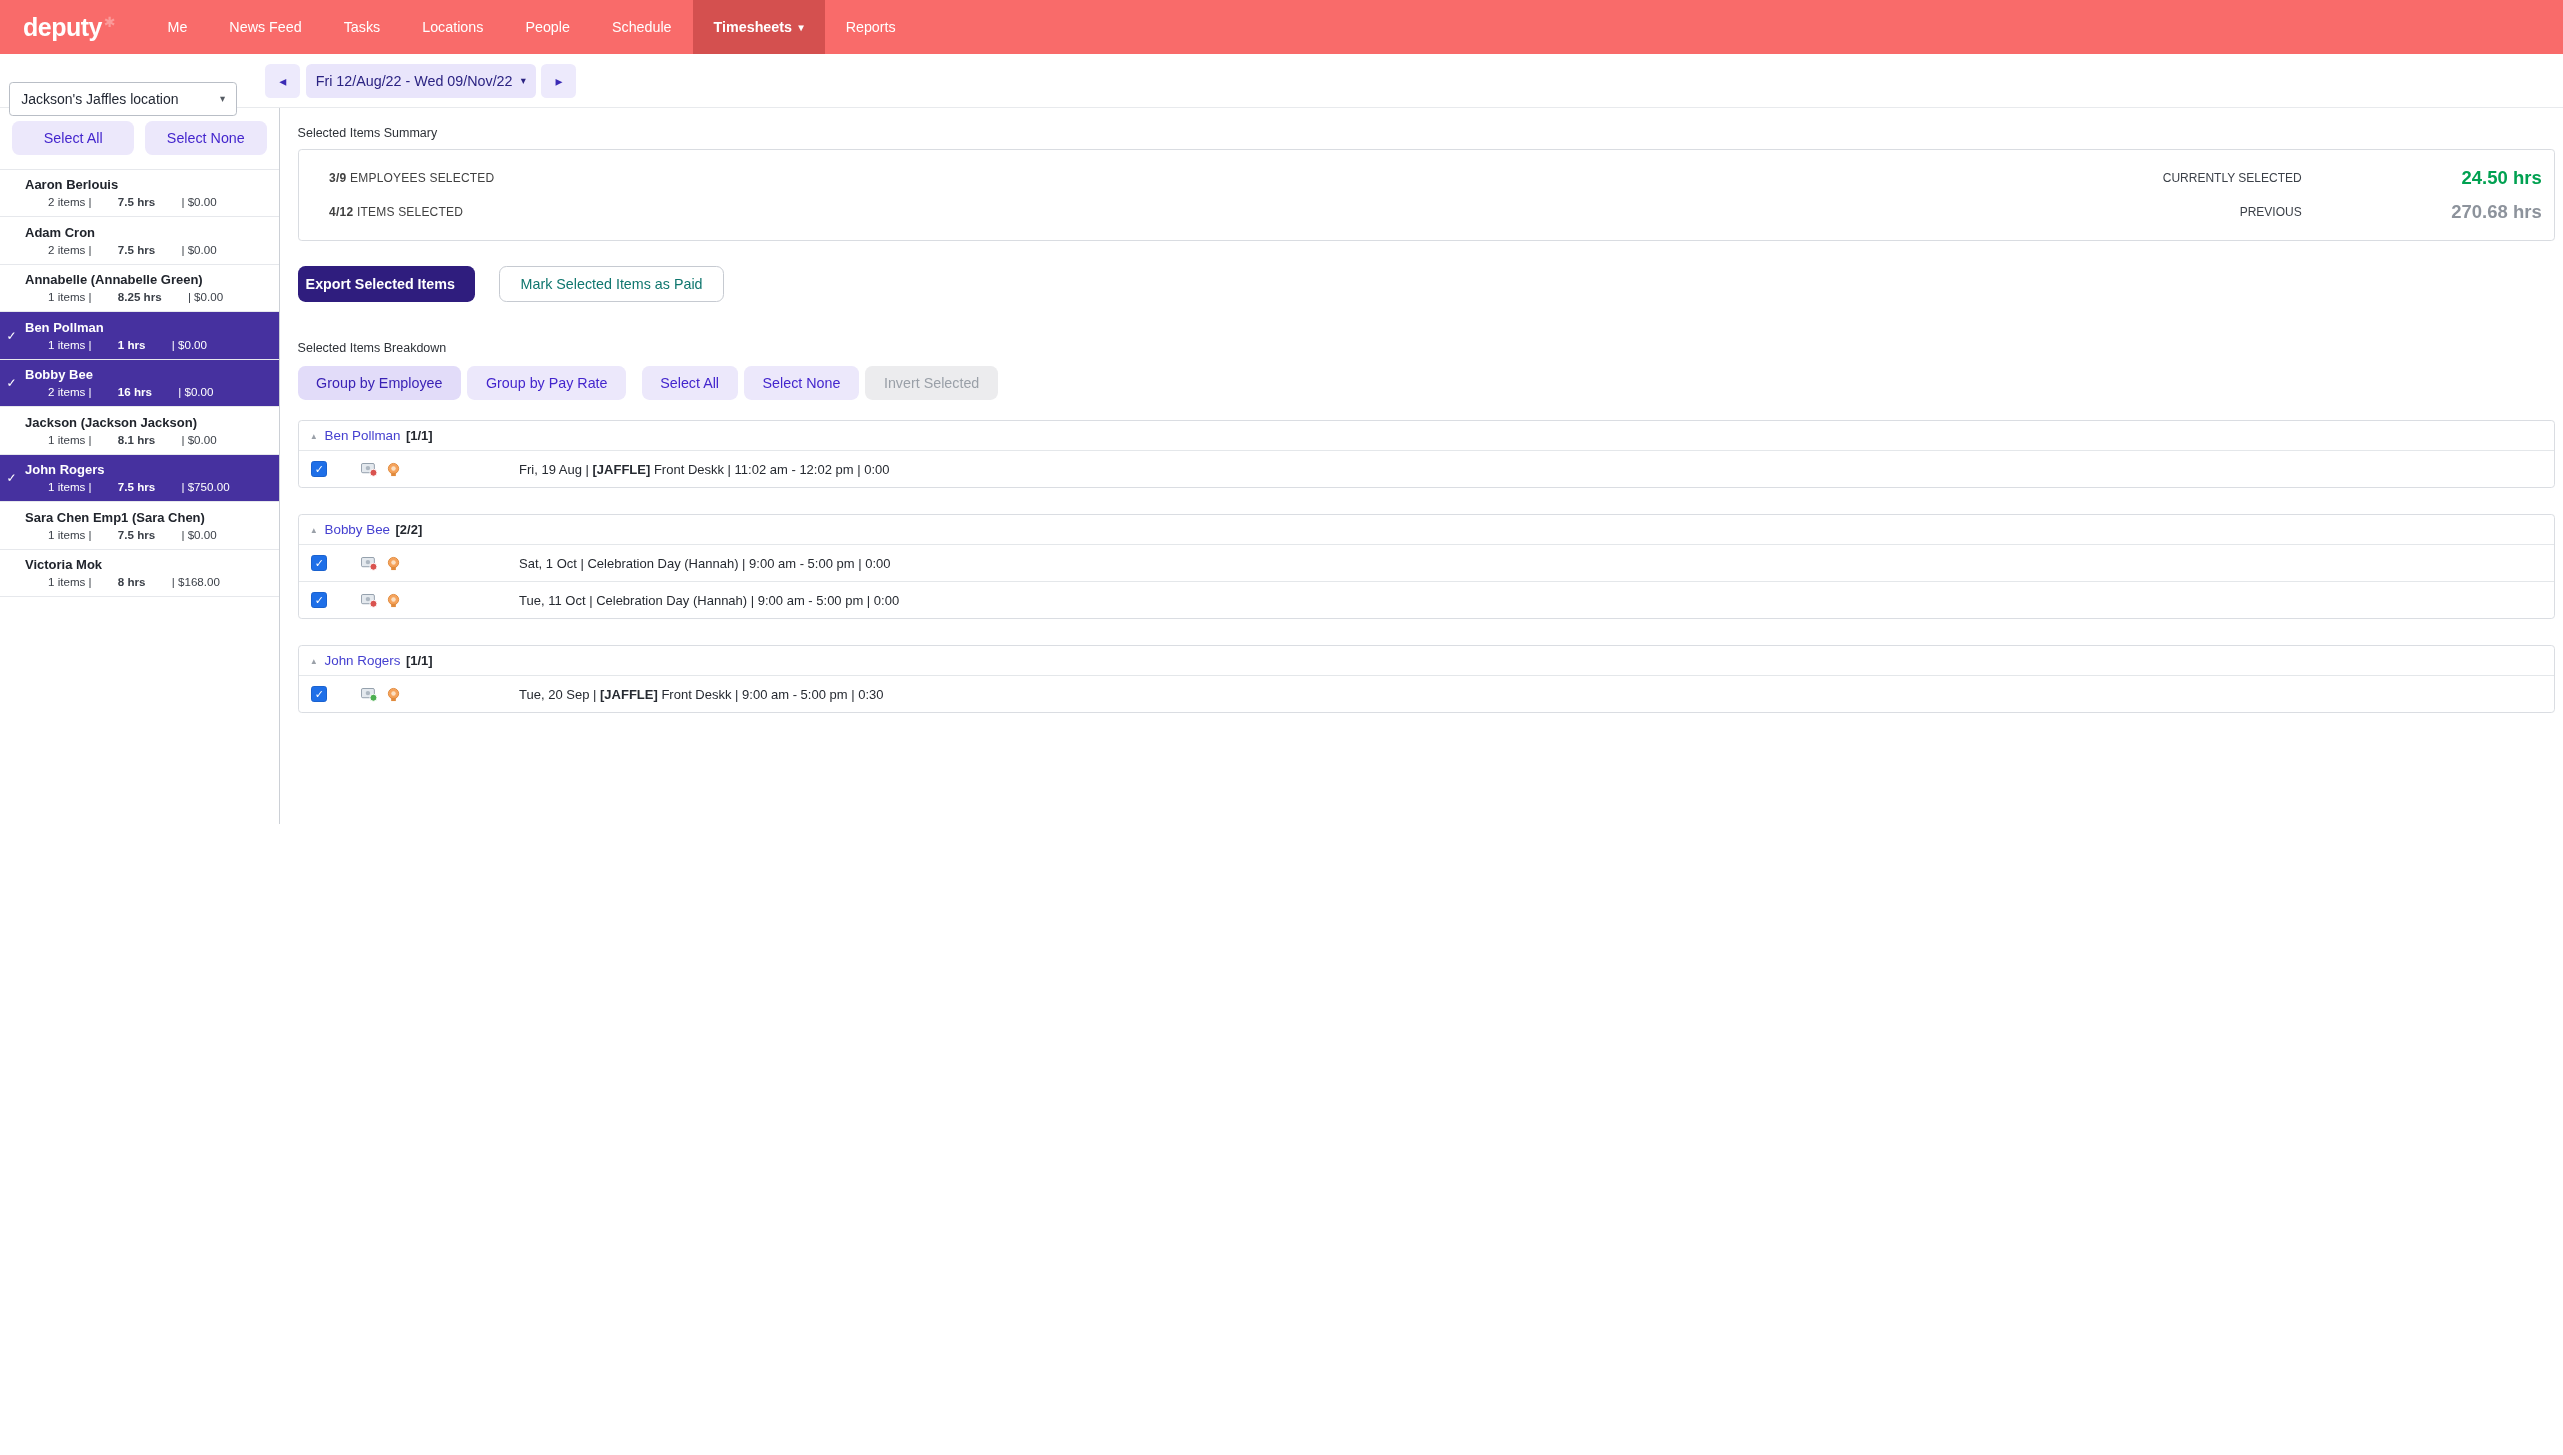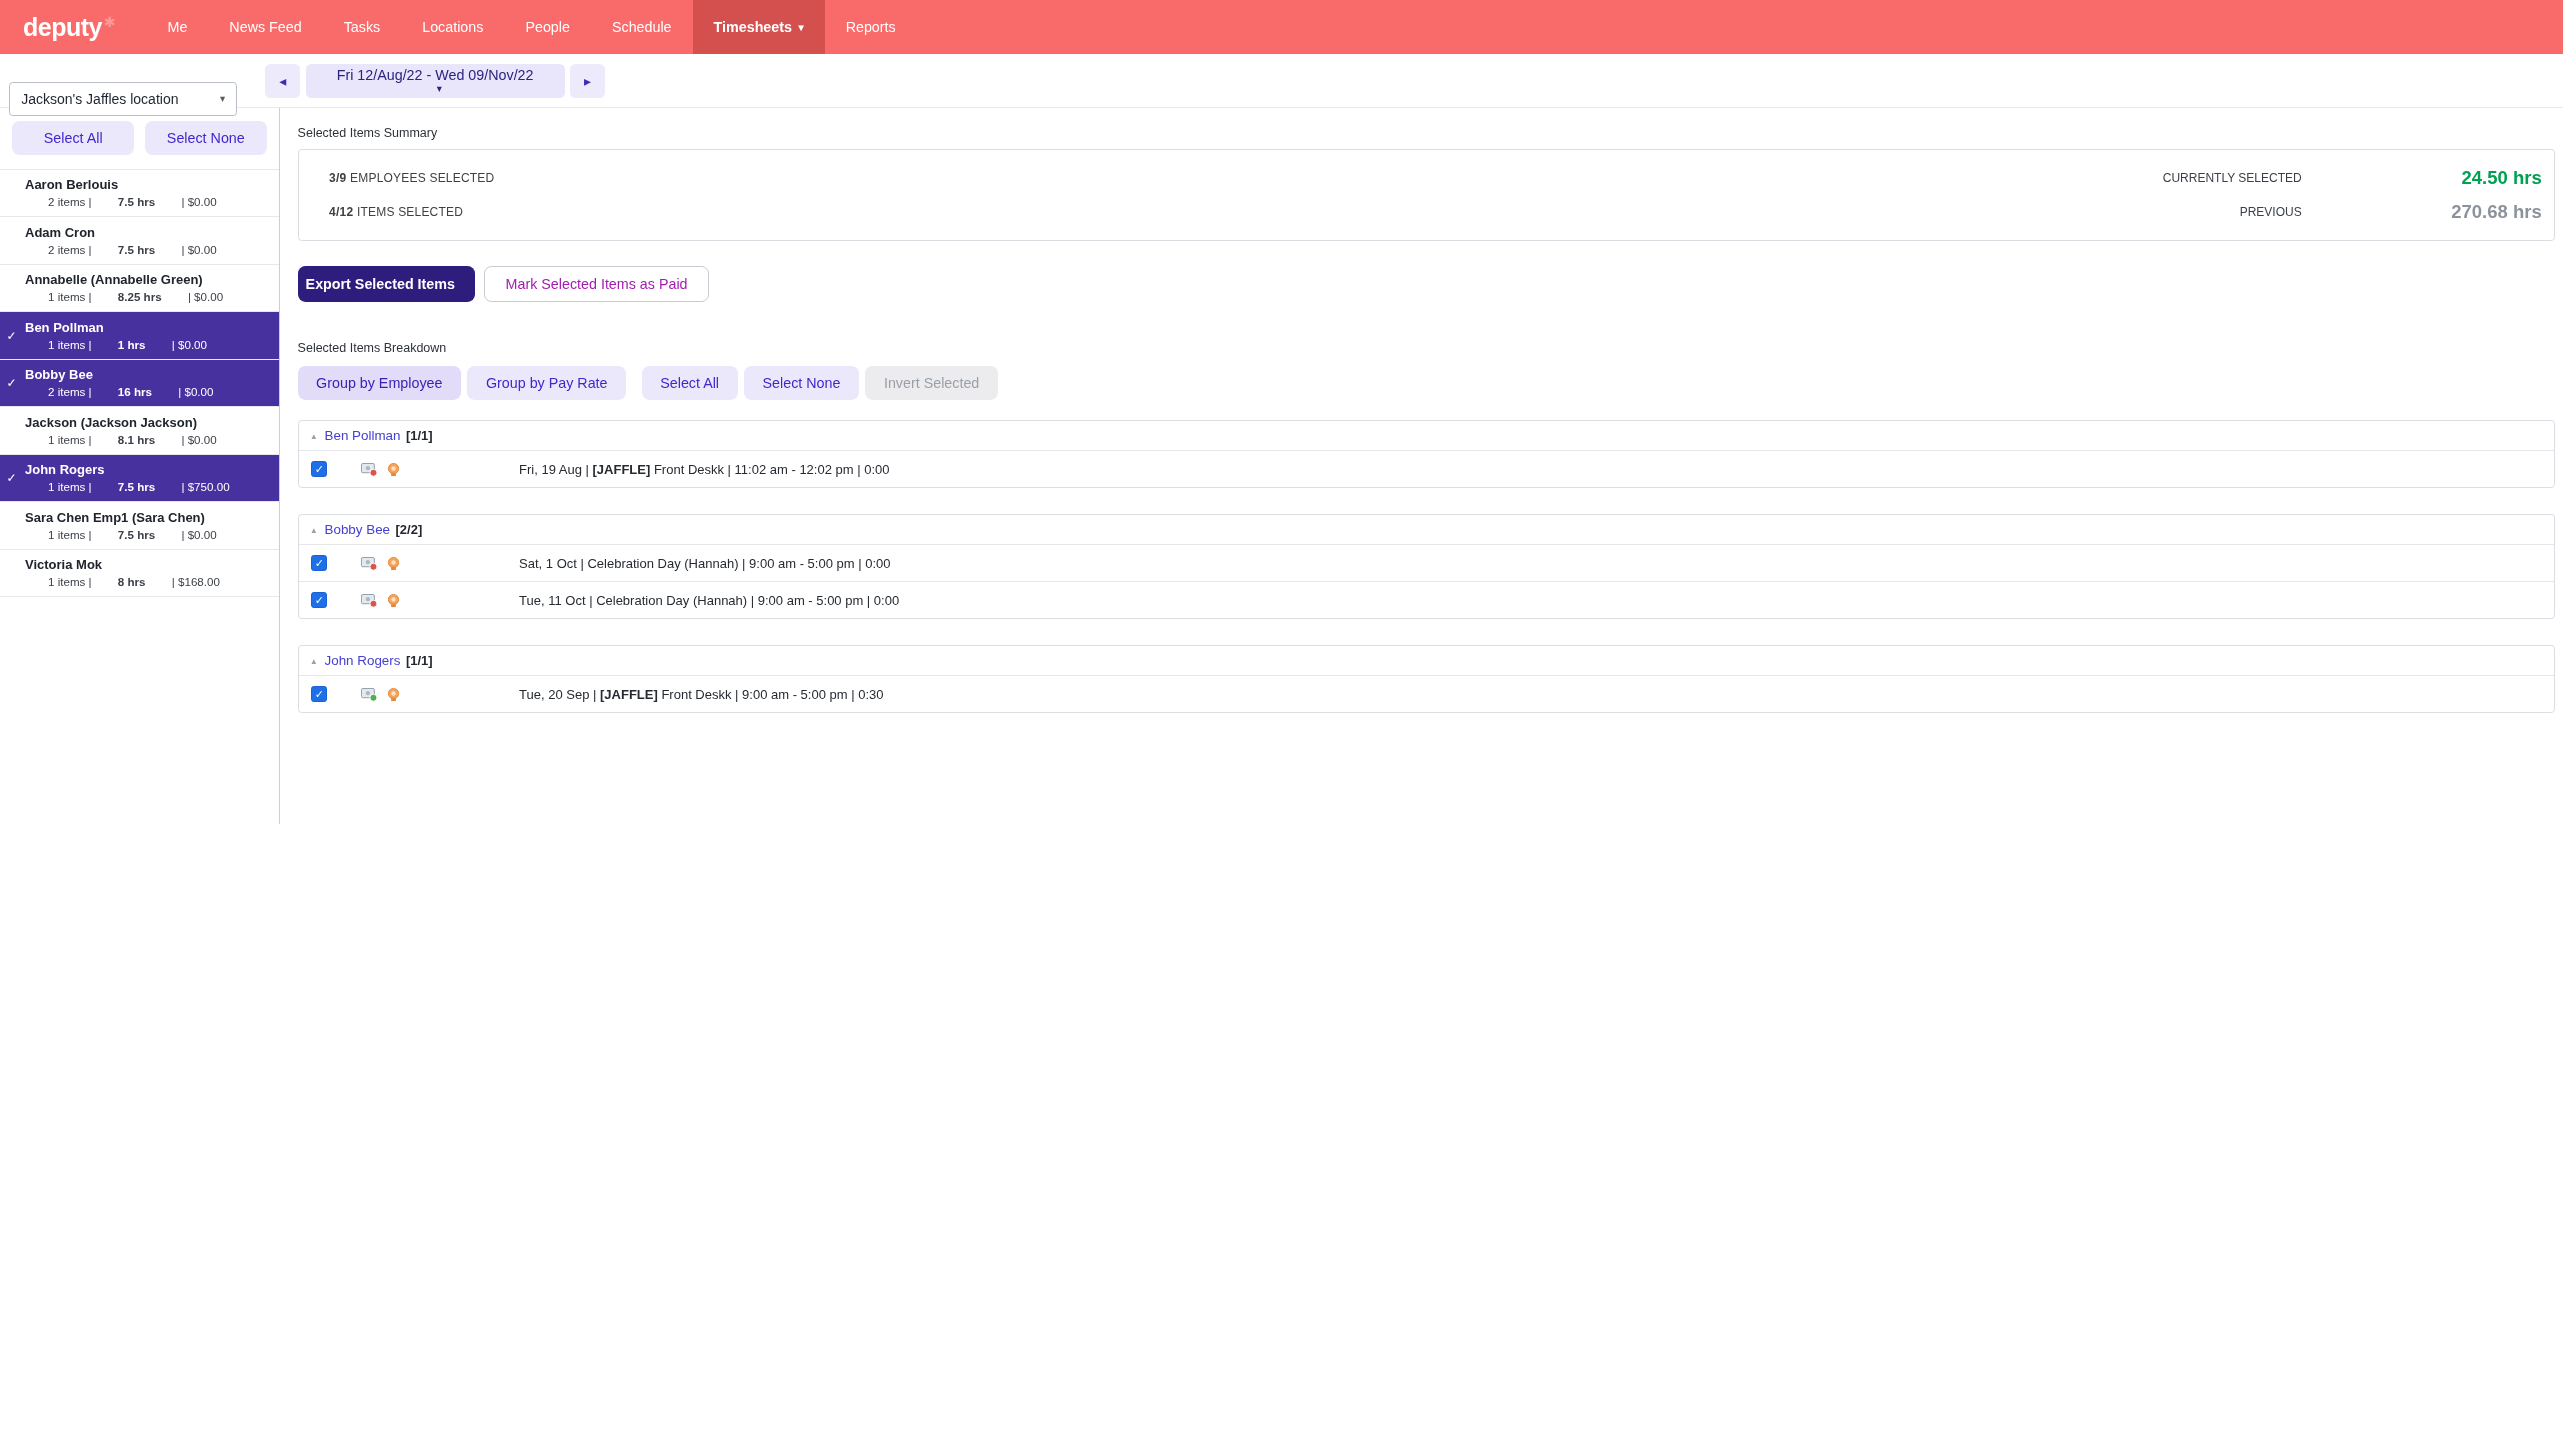--- a/index.html
+++ b/index.html
@@ -17,21 +17,21 @@
   .nav-caret { font-size:10.2px; margin-left:6.5px; color:#fff; }
 
   
   .toolbar { height:54px; display:flex; align-items:center; padding:0 9.2px; border-bottom:0.9px solid #e8eaed; background:#fff; }
   .loc-select { width:228px; height:34px; border:0.9px solid #b9bec6; border-radius:3.7px; display:flex; align-items:center; padding:0 11px; font-size:14px; color:#1f2430; cursor:pointer; background:#fff;margin-top:36px; }
   .loc-select .grow { flex:1; }
   .loc-caret { font-size:10.2px; color:#555b63; }
   .nav-date-btn { height:34px; border-radius:5.5px; background:#edeafc; border:none; display:flex; align-items:center; justify-content:center; cursor:pointer; }
   .arrow-btn { width:35px; margin-left:5.5px; color:#3b2bb5; font-size:14px; }
   .arrow-btn.prev { margin-left:28px; }
-  .date-btn { margin-left:5.5px; padding:0 31px; background:#e9e5fb; color:#2b2382; font-size:14.3px;flex-direction:column; }
+  .date-btn { margin-left:5.5px; padding:0 10px; background:#e9e5fb; color:#2b2382; font-size:14.3px; }
   .date-btn .caret { font-size:10.2px; margin-left:8.3px; color:#2b2382; }
 
   
   .content { display:flex; min-height:716px; align-items:stretch; }
 
   
   .sidebar { width:280px; border-right:0.9px solid #ccd0d6; flex-shrink:0; }
   .side-btns { display:flex; gap:10.2px; padding:13px 12px 14px 12px; }
   .side-btn { flex:1; height:34px; border:none; border-radius:7.4px; background:#ece8fb; color:#4325cd; font-size:14.3px; font-family:inherit; cursor:pointer; }
   .emp-list { border-top:0.9px solid #e6e8ec; }
@@ -55,21 +55,21 @@
   .sum-left .cnt { font-weight:bold; }
   .sum-left .lbl { margin-left:3.7px; }
   .sum-label { font-size:12px; color:#3b4048; margin-right:74px; }
   .sum-value { width:166px; text-align:right; font-size:18.5px; font-weight:bold; }
   .sum-value.green { color:#00a151; }
   .sum-value.gray { color:#8d939c; }
 
   .action-row { margin-top:25px; display:flex; }
   .btn { height:36px; border-radius:7.4px; font-size:14.3px; font-family:inherit; cursor:pointer; padding:0 20.3px; }
   .btn-primary { background:#2f1d7e; color:#fff; border:none; font-weight:bold;padding-left:8px; }
-  .btn-secondary { background:#fff; color:#a21caf; border:0.9px solid #c6cad1; margin-left:9px; }
+  .btn-secondary { background:#fff; color:#0f766e; border:0.9px solid #c6cad1; margin-left:24px; }
 
   .breakdown-label { margin-top:39px; }
   .filter-row { margin-top:11px; display:flex; }
   .pill { height:34px; border:none; border-radius:7.4px; font-size:14.3px; font-family:inherit; cursor:pointer; padding:0 18.5px; background:#ece8fb; color:#4325cd; }
   .pill + .pill { margin-left:6.5px; }
   .pill.active { background:#e2dcf9; color:#3a22b5; }
   .pill.gap { margin-left:15.7px; }
   .pill.disabled { background:#ececee; color:#9aa0a8; }
 
   .groups { margin-top:20.3px; }

